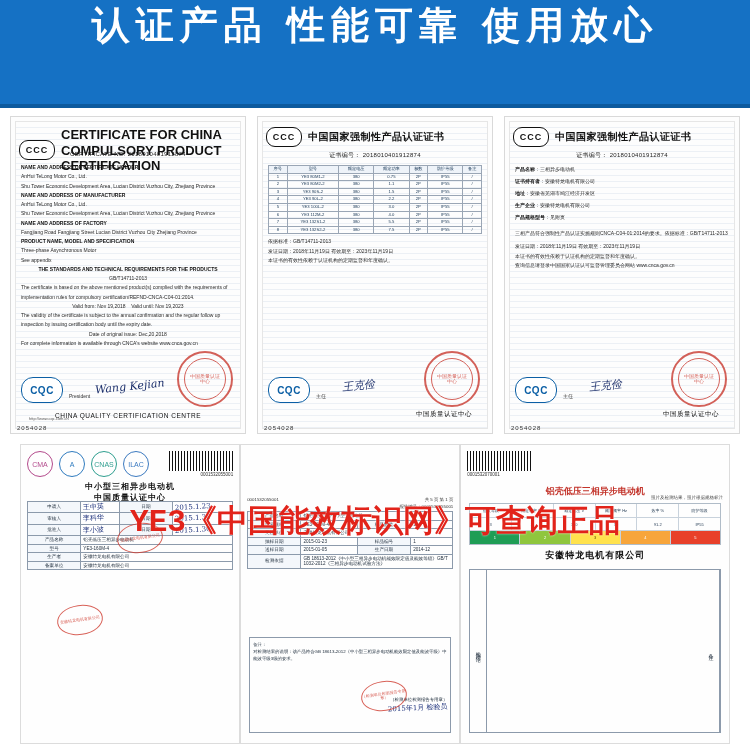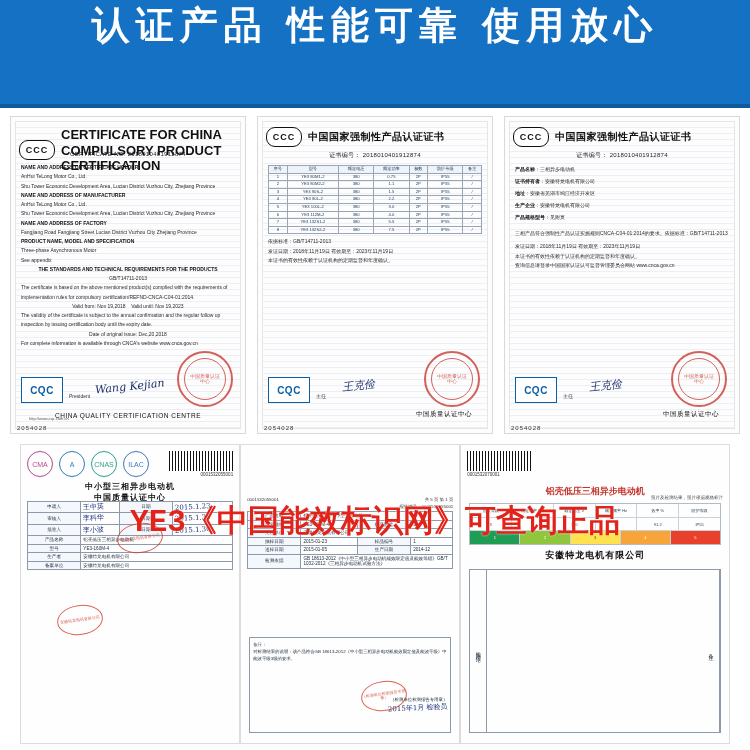--- a/index.html
+++ b/index.html
@@ -168,21 +168,21 @@
     bottom: 10px;
     height: 62px;
   }
   .cqc-logo {
     position: absolute;
     left: 0;
     bottom: 20px;
     width: 40px;
     height: 24px;
     border: 1.5px solid #0b5fa5;
-    border-radius: 0;
+    border-radius: 12px;
     color: #0b5fa5;
     font-size: 10px;
     font-weight: bold;
     display: flex;
     align-items: center;
     justify-content: center;
     letter-spacing: 0.5px;
     background: #fff;
   }
   .sig-line {

